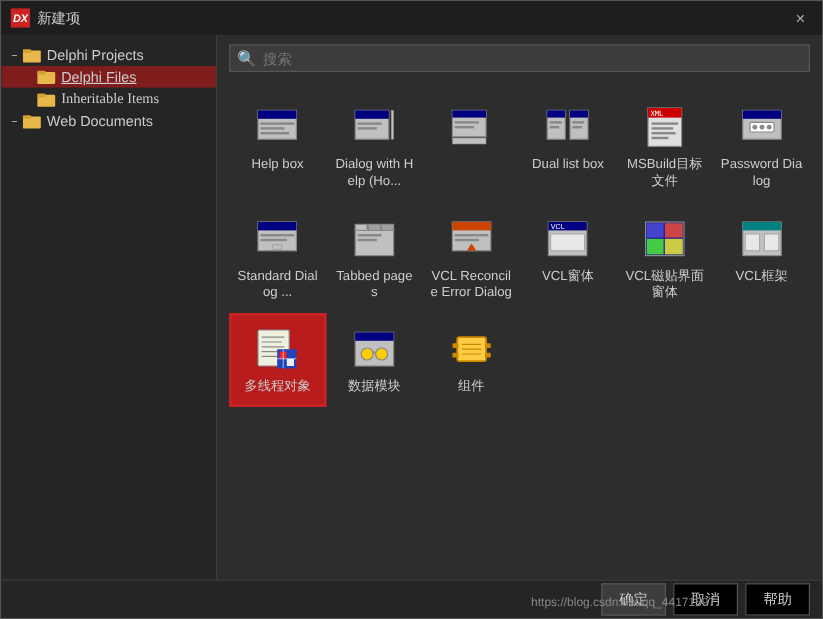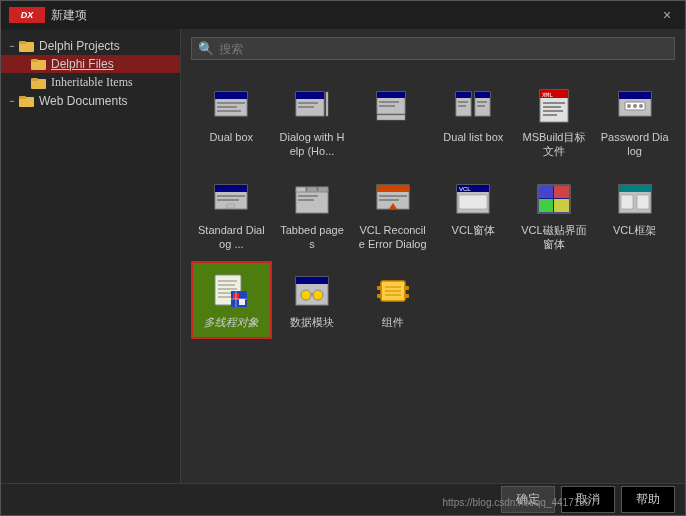--- a/index.html
+++ b/index.html
@@ -32,21 +32,21 @@
       padding: 0 8px;
       justify-content: space-between;
       flex-shrink: 0;
     }
     .title-bar-left {
       display: flex;
       align-items: center;
       gap: 6px;
     }
     .title-icon {
-      width: 36px;
+      width: 16px;
       height: 16px;
       background: #cc2222;
       display: flex;
       align-items: center;
       justify-content: center;
       font-size: 9px;
       font-weight: bold;
       color: white;
       font-style: italic;
     }
@@ -160,22 +160,21 @@
       flex-direction: column;
       align-items: center;
       padding: 8px 4px;
       cursor: pointer;
       border: 2px solid transparent;
       text-align: center;
       min-width: 0;
     }
     .grid-item.selected {
       border: 2px solid #cc2222;
-      background: #4d7c0f;
-      font-style: italic;
+      background: #b91c1c;
     }
 
     .item-icon {
       width: 40px;
       height: 40px;
       margin-bottom: 4px;
       display: flex;
       align-items: center;
       justify-content: center;
       position: relative;
@@ -298,21 +297,21 @@
       <div class="grid-item">
             <div class="item-icon">
               <svg width="36" height="36" viewBox="0 0 36 36">
         <rect x="2" y="4" width="32" height="24" fill="#c0c0c0" stroke="#888" stroke-width="1"></rect>
         <rect x="2" y="4" width="32" height="7" fill="#000080"></rect>
         <rect x="4" y="14" width="28" height="2" fill="#888"></rect>
         <rect x="4" y="18" width="20" height="2" fill="#888"></rect>
         <rect x="4" y="22" width="24" height="2" fill="#888"></rect>
       </svg>
             </div>
-            <span class="item-label">Dual box</span>
+            <span class="item-label">Help box</span>
           </div>
           <div class="grid-item">
             <div class="item-icon">
               <svg width="36" height="36" viewBox="0 0 36 36">
         <rect x="2" y="4" width="28" height="24" fill="#c0c0c0" stroke="#888" stroke-width="1"></rect>
         <rect x="2" y="4" width="28" height="7" fill="#000080"></rect>
         <rect x="32" y="4" width="2" height="24" fill="#c0c0c0" stroke="#888" stroke-width="0.5"></rect>
         <rect x="4" y="14" width="20" height="2" fill="#888"></rect>
         <rect x="4" y="18" width="16" height="2" fill="#888"></rect>
       </svg>

